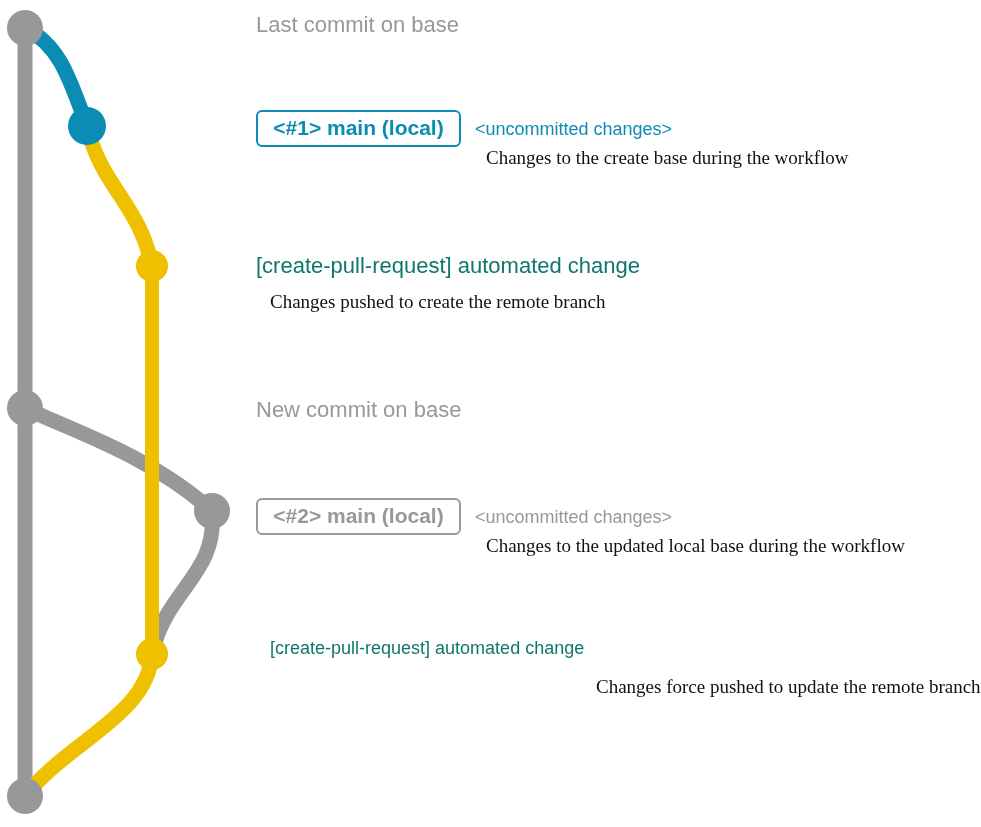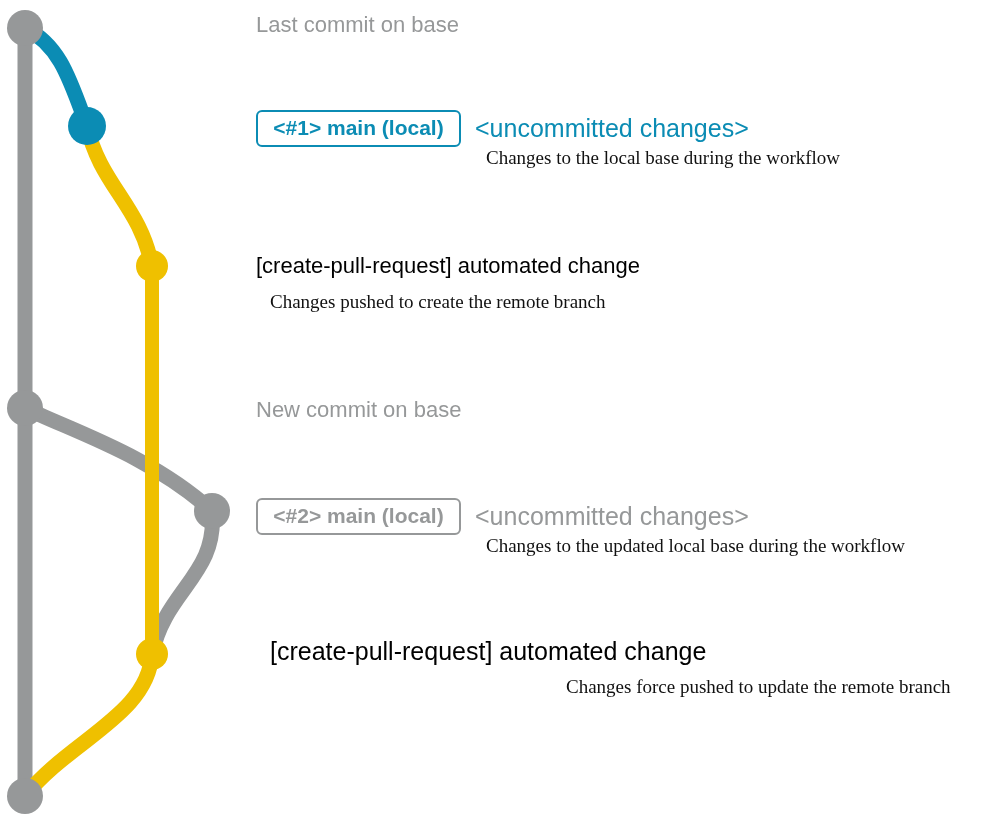--- a/index.html
+++ b/index.html
@@ -44,41 +44,41 @@
     border: 2px solid currentColor;
     border-radius: 14px;
     padding: 5px 14px 7px 14px;
     font-size: 21px;
     font-weight: 700;
     line-height: 1;
     box-sizing: border-box;
   }
   .pill.wide { min-width: 205px; border-radius: 6px; }
   .subject {
-    font-size: 25px;
+    font-size: 18px;
     font-weight: 400;
     line-height: 1;
     margin-left: 14px;
   }
   .plain-subject {
     font-size: 22px;
     font-weight: 400;
     line-height: 1;
   }
   .desc {
     position: absolute;
     font-family: "Liberation Serif", serif;
     font-size: 19px;
     color: #111111;
     line-height: 1;
     white-space: nowrap;
   }
   
   .c-blue   { color: #0b8cb4; }
-  .c-yellow { color: #000000; }
+  .c-yellow { color: #0f766e; }
   .c-gray   { color: #969899; }
 </style>
 </head>
 <body>
 
 <svg id="graph-canvas" viewBox="0 0 981 827" xmlns="http://www.w3.org/2000/svg">
 
   <path d="M25,28 L25,796" stroke="#969899" stroke-width="15" fill="none" stroke-linecap="round"></path>
 
   <path d="M25,408 C 70,430 150,455 212,511" stroke="#969899" stroke-width="15" fill="none" stroke-linecap="round"></path>
@@ -105,36 +105,36 @@
 <div class="annotations">
 
   <div class="row" style="left:256px; top:14px;">
     <span class="plain-subject c-gray">Last commit on base</span>
   </div>
 
   <div class="row" style="left:256px; top:110px;">
     <span class="pill wide c-blue">&lt;#1&gt; main (local)</span>
     <span class="subject c-blue">&lt;uncommitted changes&gt;</span>
   </div>
-  <div class="desc" style="left:486px; top:148px;">Changes to the local base during the workflow</div>
+  <div class="desc" style="left:486px; top:148px;">Changes to the create base during the workflow</div>
 
   <div class="row" style="left:256px; top:255px;">
     <span class="plain-subject c-yellow">[create-pull-request] automated change</span>
   </div>
   <div class="desc" style="left:270px; top:292px;">Changes pushed to create the remote branch</div>
 
   <div class="row" style="left:256px; top:399px;">
     <span class="plain-subject c-gray">New commit on base</span>
   </div>
 
   <div class="row" style="left:256px; top:498px;">
     <span class="pill wide c-gray">&lt;#2&gt; main (local)</span>
     <span class="subject c-gray">&lt;uncommitted changes&gt;</span>
   </div>
   <div class="desc" style="left:486px; top:536px;">Changes to the updated local base during the workflow</div>
 
   <div class="row" style="left:256px; top:639px;">
     <span class="subject c-yellow">[create-pull-request] automated change</span>
   </div>
-  <div class="desc" style="left:566px; top:677px;">Changes force pushed to update the remote branch</div>
+  <div class="desc" style="left:596px; top:677px;">Changes force pushed to update the remote branch</div>
 
 
 </div>
 
 </body></html>

